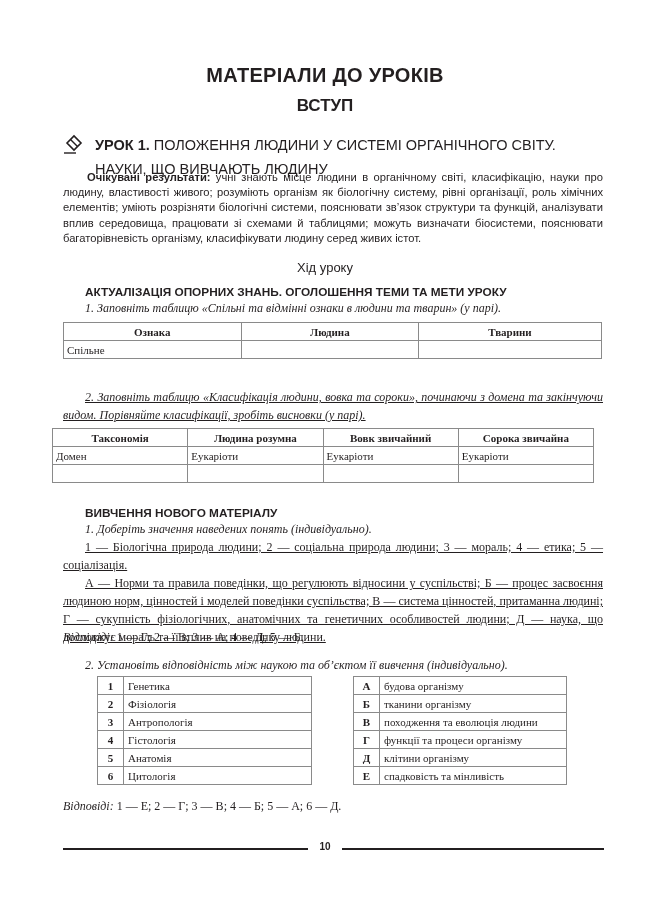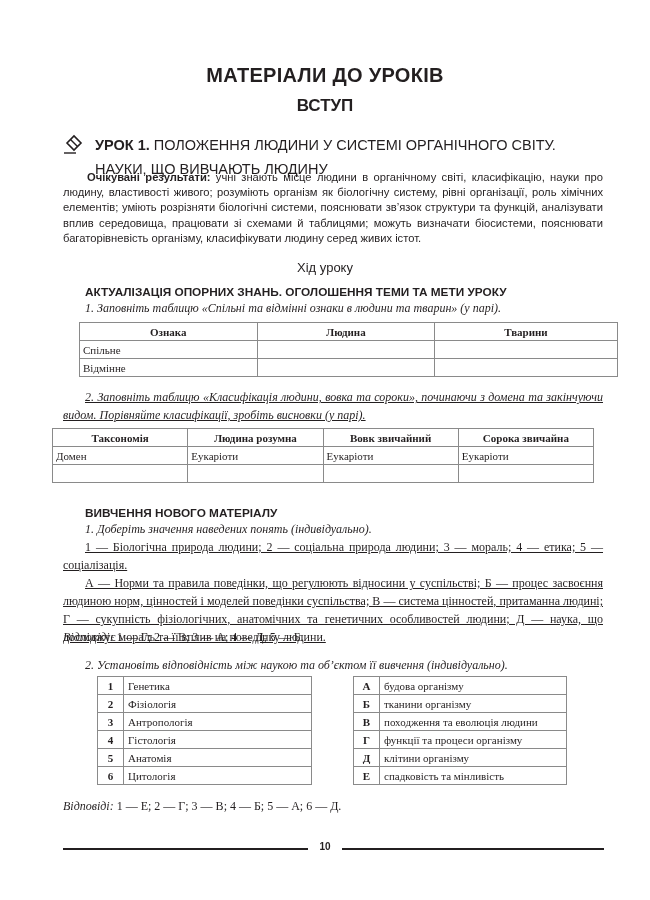--- a/index.html
+++ b/index.html
@@ -58,34 +58,29 @@
 <div class="abs outcomes sans">
   <b>Очікувані результати:</b>
   <span>учні знають місце людини в органічному світі, класифікацію, науки про людину, властивості живого; розуміють організм як біологічну систему, рівні організації, роль хімічних елементів; уміють розрізняти біологічні системи, пояснювати зв’язок структури та функцій, аналізувати вплив середовища, працювати зі схемами й таблицями; можуть визначати біосистеми, пояснювати багаторівневість організму, класифікувати людину серед живих істот.</span>
 </div>
 
 <div class="abs course sans">Хід уроку</div>
 
 <div class="abs sec-h sans" style="top:285px;">АКТУАЛІЗАЦІЯ ОПОРНИХ ЗНАНЬ. ОГОЛОШЕННЯ ТЕМИ ТА МЕТИ УРОКУ</div>
 <div class="abs task serif" style="left:85px; top:299px;">1. Заповніть таблицю «Спільні та відмінні ознаки в людини та тварин» (у парі).</div>
 
-<table class="grid" style="left:63px; top:322px; width:539px;margin-left:16px;">
+<table class="grid" style="left:63px; top:322px; width:539px;">
   <tbody>
       <tr>
     <th style="width:33%">Ознака</th>
     <th style="width:33%">Людина</th>
     <th>Тварини</th>
   </tr>
   <tr>
     <td>Спільне</td>
-    <td></td>
-    <td></td>
-  </tr>
-  <tr>
-    <td>Відмінне</td>
     <td></td>
     <td></td>
   </tr>
 </tbody>
   </table>
 
 <div class="abs task serif indent" style="left:63px; top:388px; width:540px; text-align:justify;">2. Заповніть таблицю «Класифікація людини, вовка та сороки», починаючи з домена та закінчуючи видом. Порівняйте класифікації, зробіть висновки (у парі).</div>
 
 <table class="grid" style="left:52px; top:428px; width:542px;">
   <tbody>

